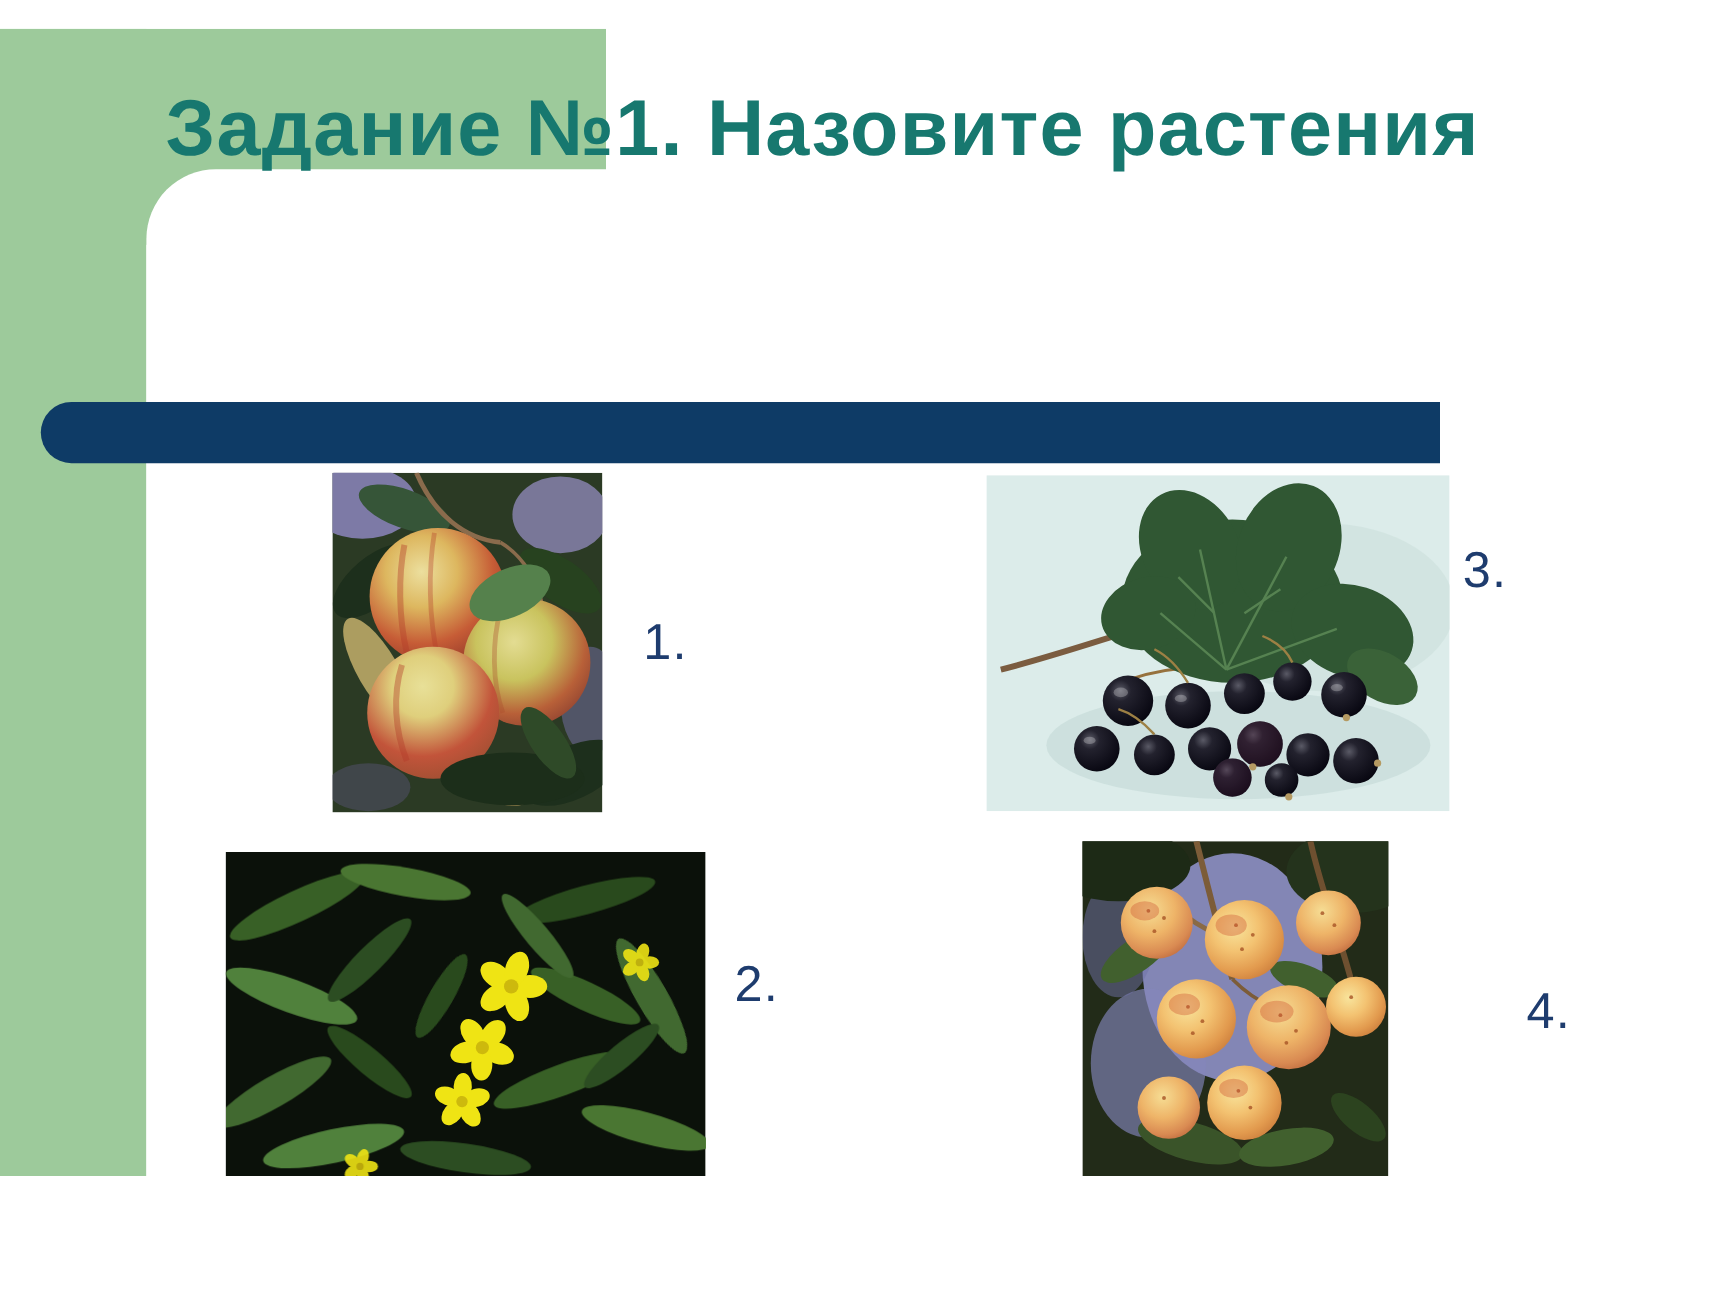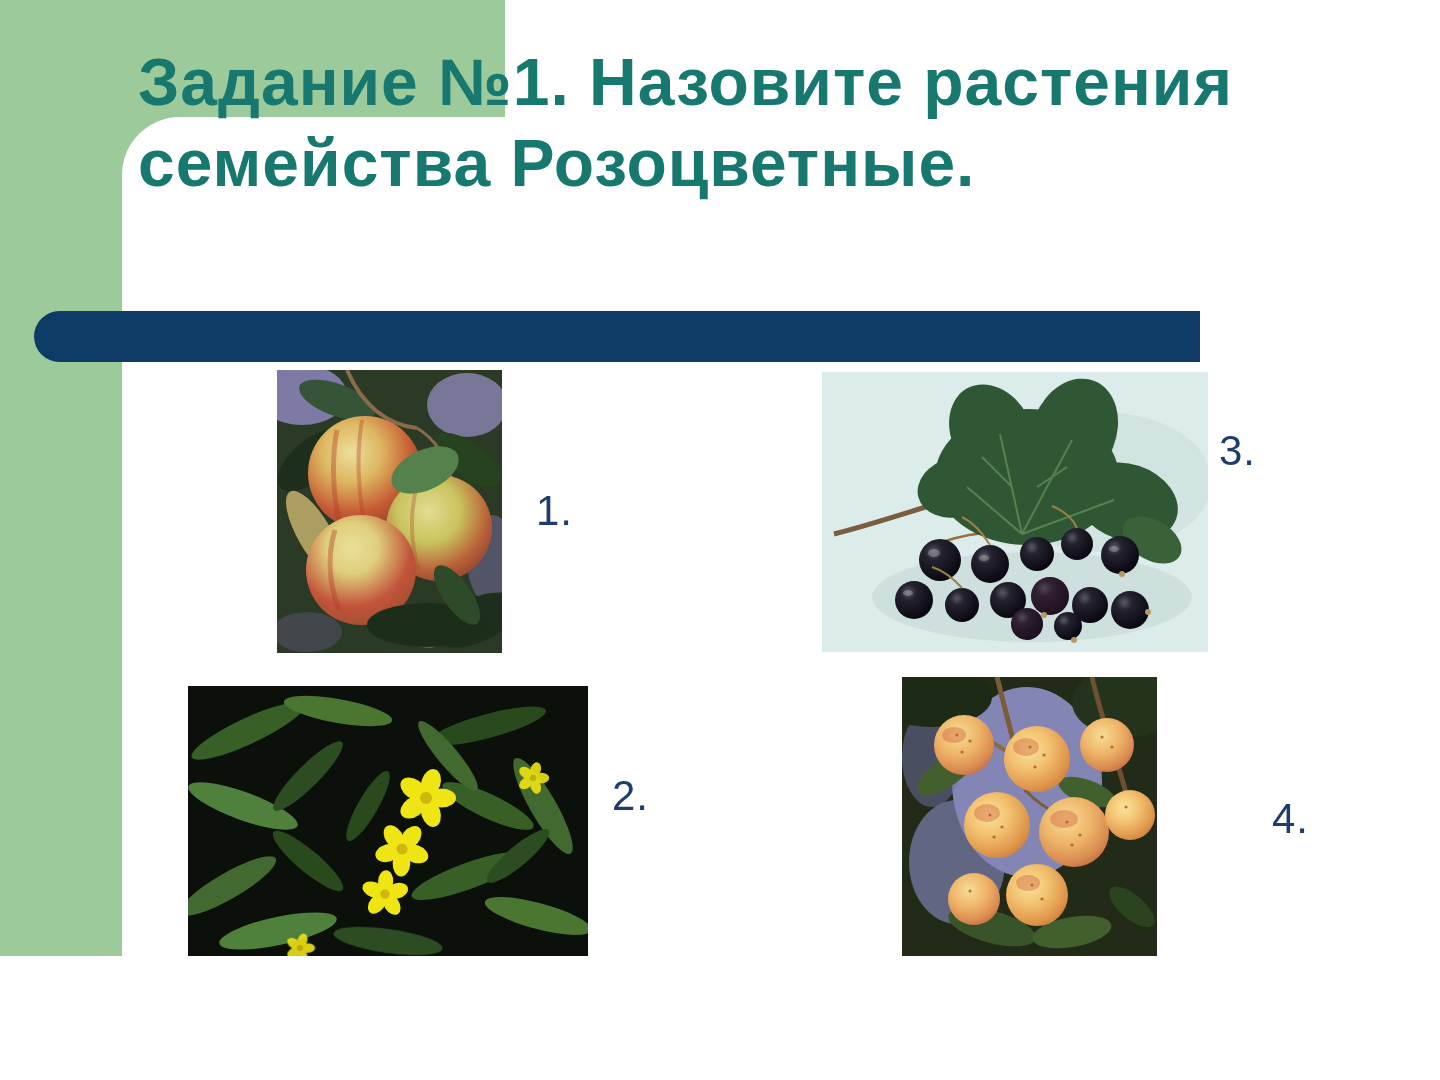--- a/index.html
+++ b/index.html
@@ -1,18 +1,19 @@
 <!DOCTYPE html>
 <html><head>
 <meta charset="utf-8">
 <style>
   html,body{margin:0;padding:0;background:#ffffff;}
   .slide{
     position:relative;width:1440px;height:956px;overflow:hidden;background:#ffffff;
     font-family:"Liberation Sans", sans-serif;
+    margin-top:24px;
   }
   .green-band{position:absolute;left:0;top:0;width:505px;height:180px;background:#9DCA9B;z-index:1;}
   .green-sidebar{position:absolute;left:0;top:0;width:122px;height:1080px;background:#9DCA9B;z-index:1;}
   .content-panel{
     position:absolute;left:122px;top:117px;width:1318px;height:963px;background:#ffffff;
     border-top-left-radius:58px;z-index:2;
   }
   .slide-title{
     position:absolute;left:138px;top:42px;width:1230px;z-index:4;
     color:#17786F;font-weight:bold;font-size:66px;line-height:81px;letter-spacing:1px;
@@ -40,21 +41,20 @@
 <body>
 
 <div class="slide">
 
   <div class="green-band"></div>
   <div class="green-sidebar"></div>
   <div class="content-panel"></div>
 
   <div class="slide-title">
     <span class="t-line">Задание №1. Назовите растения</span>
-    <span class="t-line">семейства Розоцветные.</span>
   </div>
 
   <div class="divider-bar"></div>
 
   <div class="photo photo-apples">
     <svg width="225" height="283" viewBox="0 0 225 283">
       <defs>
         <radialGradient id="gA" cx="38%" cy="32%" r="75%">
           <stop offset="0%" stop-color="#ecdf9e"></stop>
             <stop offset="35%" stop-color="#ddb75f"></stop>

